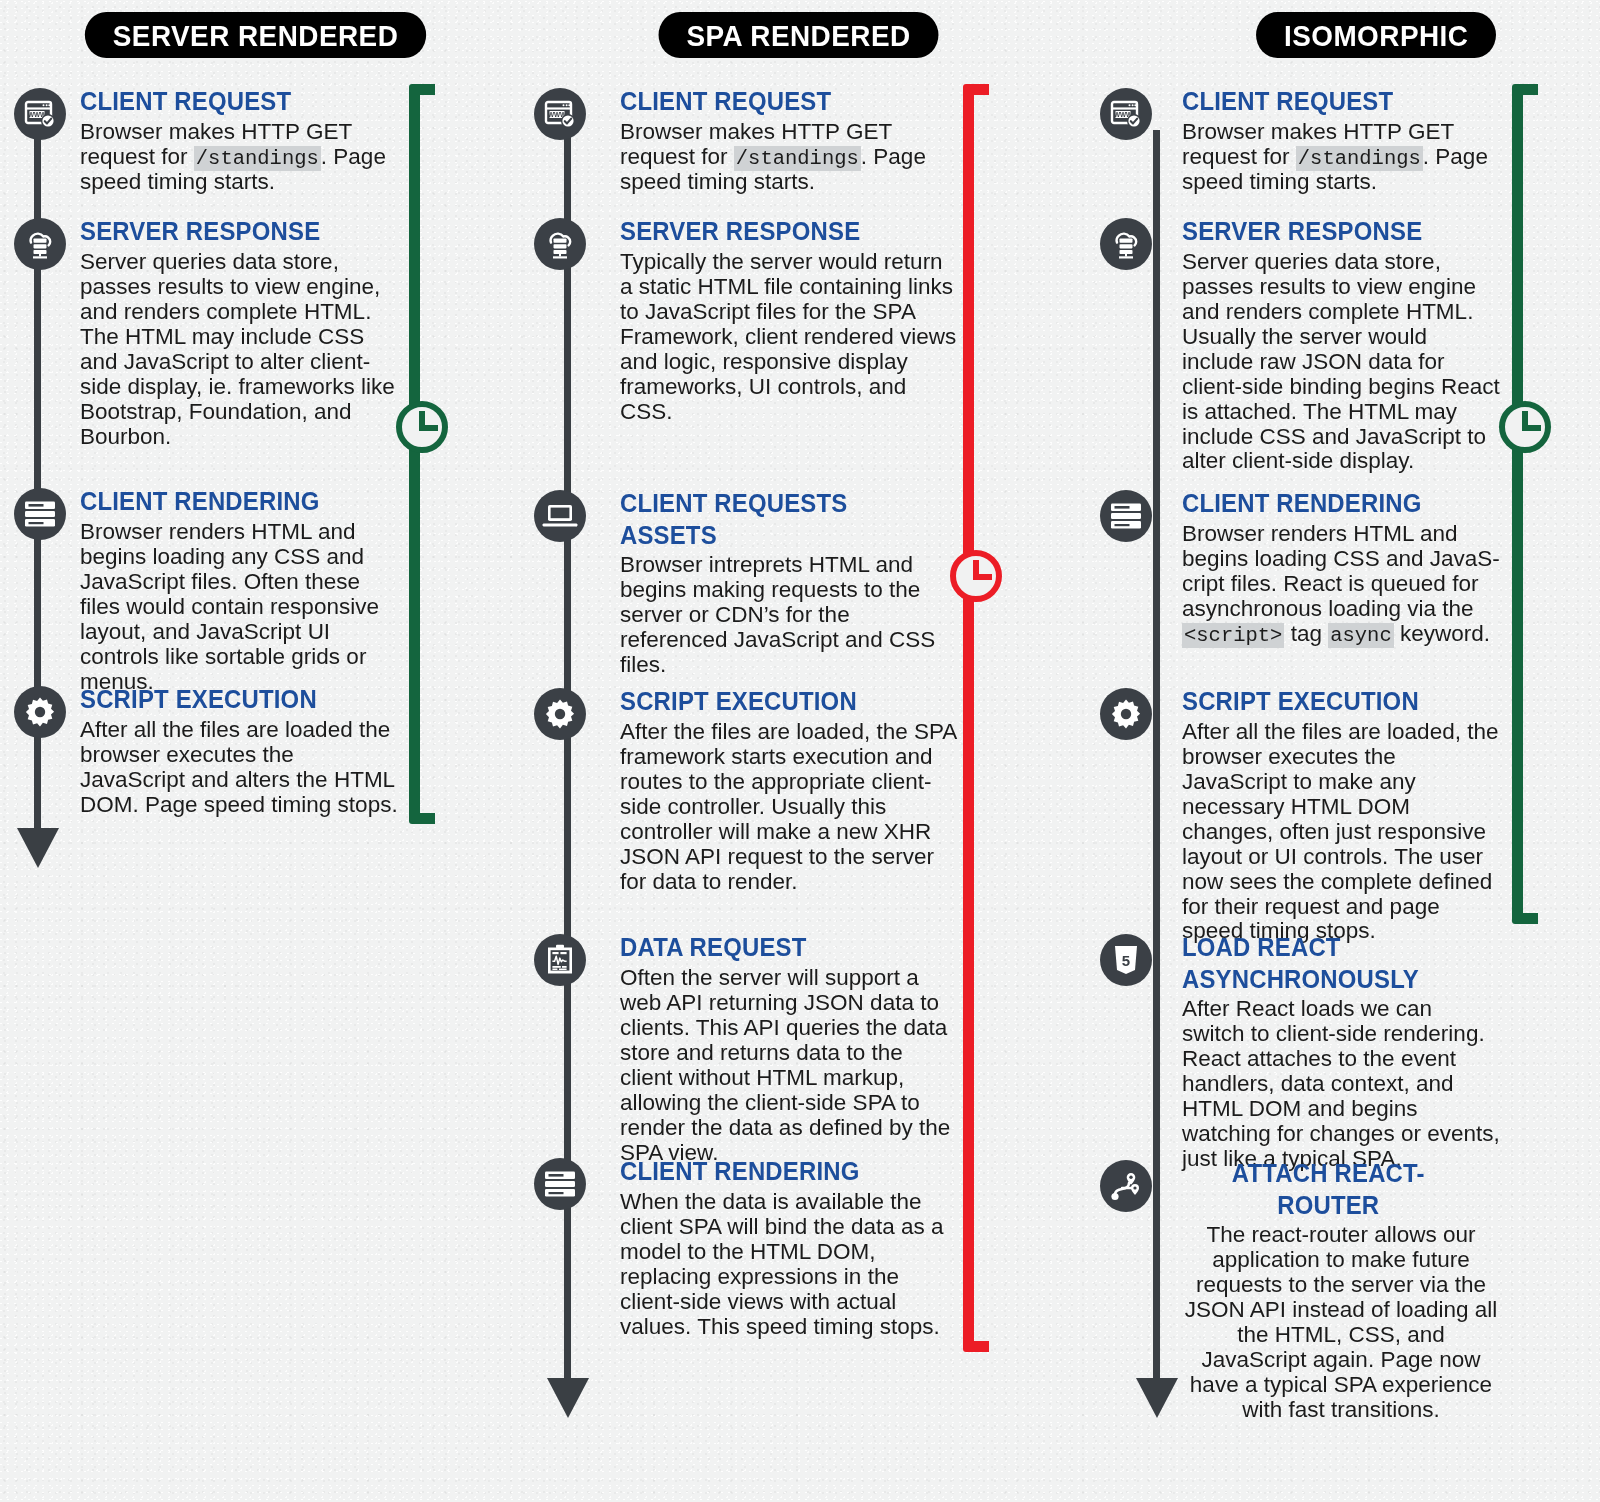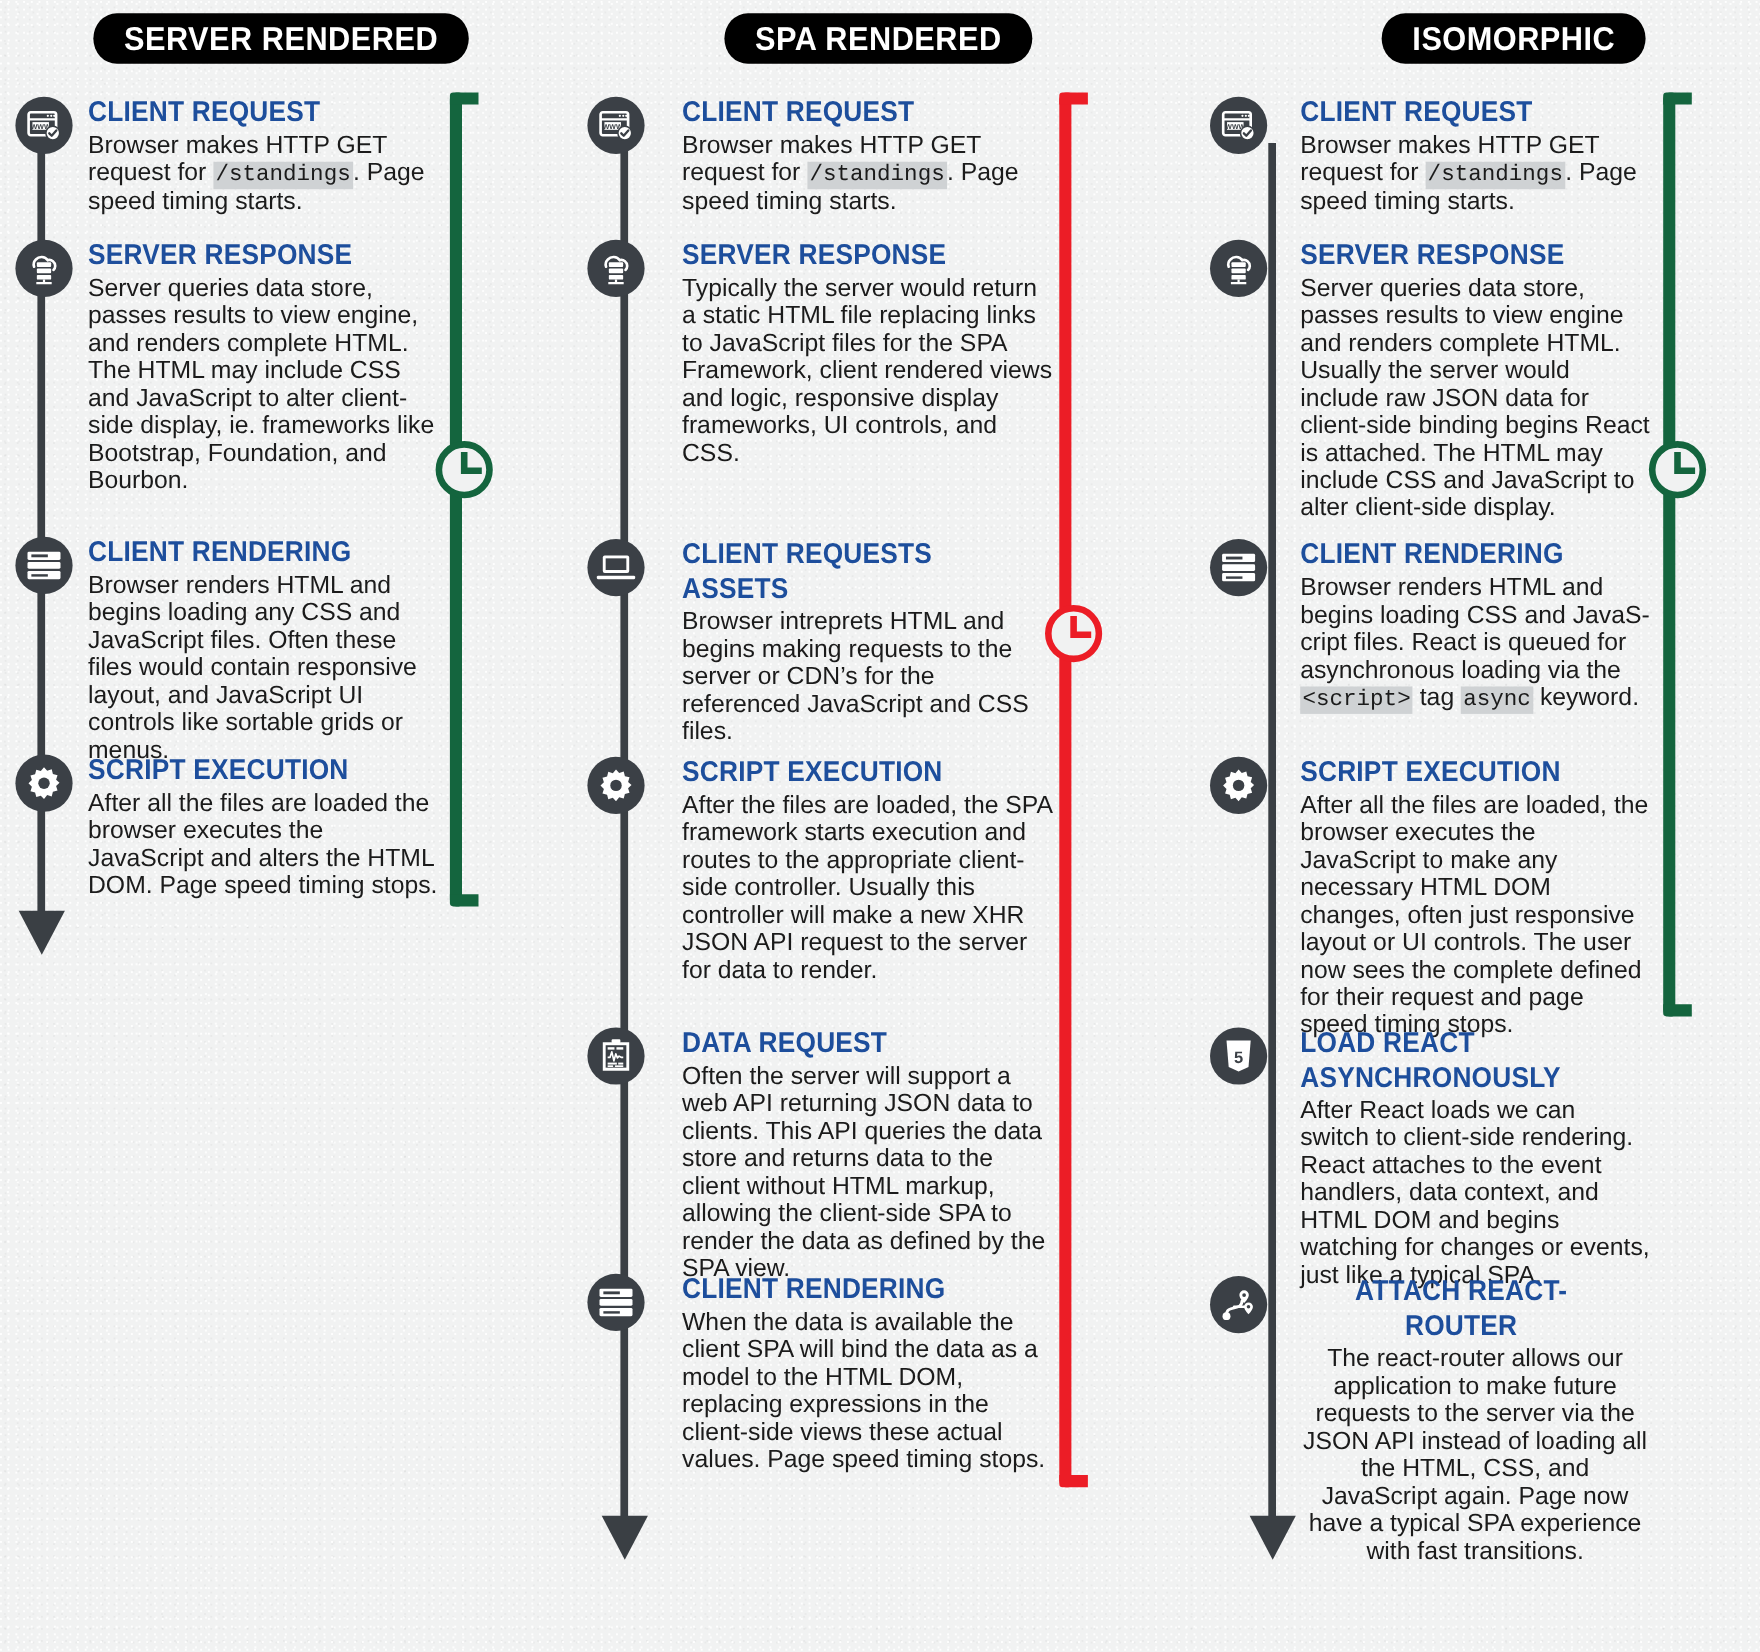--- a/index.html
+++ b/index.html
@@ -235,21 +235,21 @@
             <path d="M9 15.5 a6.2 6.2 0 0 1 1.6 -6.6 a7 7 0 0 1 10.8 0.6 a5.4 5.4 0 0 1 6.8 5.3 a5.1 5.1 0 0 1 -1.6 3.6" fill="none" stroke="#fff" stroke-width="2.4" stroke-linecap="round"></path>
             <rect x="11.5" y="11.5" width="13" height="4.2" rx="0.8" fill="#fff"></rect>
             <rect x="11.5" y="17.2" width="13" height="4.2" rx="0.8" fill="#fff"></rect>
             <rect x="11.5" y="22.9" width="13" height="4.2" rx="0.8" fill="#fff"></rect>
             <line x1="18" y1="27.1" x2="18" y2="29.6" stroke="#fff" stroke-width="2"></line>
             <line x1="11" y1="30.4" x2="25" y2="30.4" stroke="#fff" stroke-width="2.2"></line>
           </svg>
         </div>
         <div class="body" style="left: 86px; top: -2px; width: 340px;">
           <h3>SERVER RESPONSE</h3>
-          <p>Typically the server would return a static HTML file replacing links to JavaScript files for the SPA Framework, client rendered views and logic, responsive display frameworks, UI controls, and CSS.</p>
+          <p>Typically the server would return a static HTML file containing links to JavaScript files for the SPA Framework, client rendered views and logic, responsive display frameworks, UI controls, and CSS.</p>
         </div>
       </div>
       <div class="step" style="left: 534px; top: 490px; width: 426px;">
         <div class="bullet">
           <svg width="36" height="28" viewBox="0 0 36 28">
             <rect x="6" y="3" width="24" height="16" rx="1.8" fill="#fff"></rect>
             <rect x="8.6" y="5.6" width="18.8" height="10.6" fill="#3b4046"></rect>
             <path d="M1.5 21.5 h33 a1 1 0 0 1 -1 3 h-31 a1 1 0 0 1 -1 -3z" fill="#fff"></path>
           </svg>
         </div>
@@ -295,21 +295,21 @@
           <svg width="34" height="30" viewBox="0 0 34 30">
             <rect x="2" y="2.5" width="30" height="7.5" rx="1.3" fill="#fff"></rect>
             <rect x="5.5" y="5" width="15" height="2.6" fill="#3b4046"></rect>
             <rect x="2" y="12" width="30" height="6" rx="1.3" fill="#fff"></rect>
             <rect x="2" y="20" width="30" height="7.5" rx="1.3" fill="#fff"></rect>
             <rect x="5.5" y="23" width="15" height="2.2" fill="#3b4046"></rect>
           </svg>
         </div>
         <div class="body" style="left: 86px; top: -2px; width: 340px;">
           <h3>CLIENT RENDERING</h3>
-          <p>When the data is available the client SPA will bind the data as a model to the HTML DOM, replacing expressions in the client-side views these actual values.  Page speed timing stops.</p>
+          <p>When the data is available the client SPA will bind the data as a model to the HTML DOM, replacing expressions in the client-side views with actual values.  This speed timing stops.</p>
         </div>
       </div>
       <div class="step" style="left: 1100px; top: 88px; width: 400px;">
         <div class="bullet">
           <svg width="34" height="34" viewBox="0 0 34 34">
             <rect x="3" y="5" width="25" height="21" rx="2" fill="none" stroke="#fff" stroke-width="2.4"></rect>
             <line x1="3" y1="11.5" x2="28" y2="11.5" stroke="#fff" stroke-width="2.2"></line>
             <circle cx="20.5" cy="8.3" r="1" fill="#fff"></circle>
             <circle cx="23.6" cy="8.3" r="1" fill="#fff"></circle>
             <circle cx="26.3" cy="8.3" r="1" fill="#fff"></circle>

